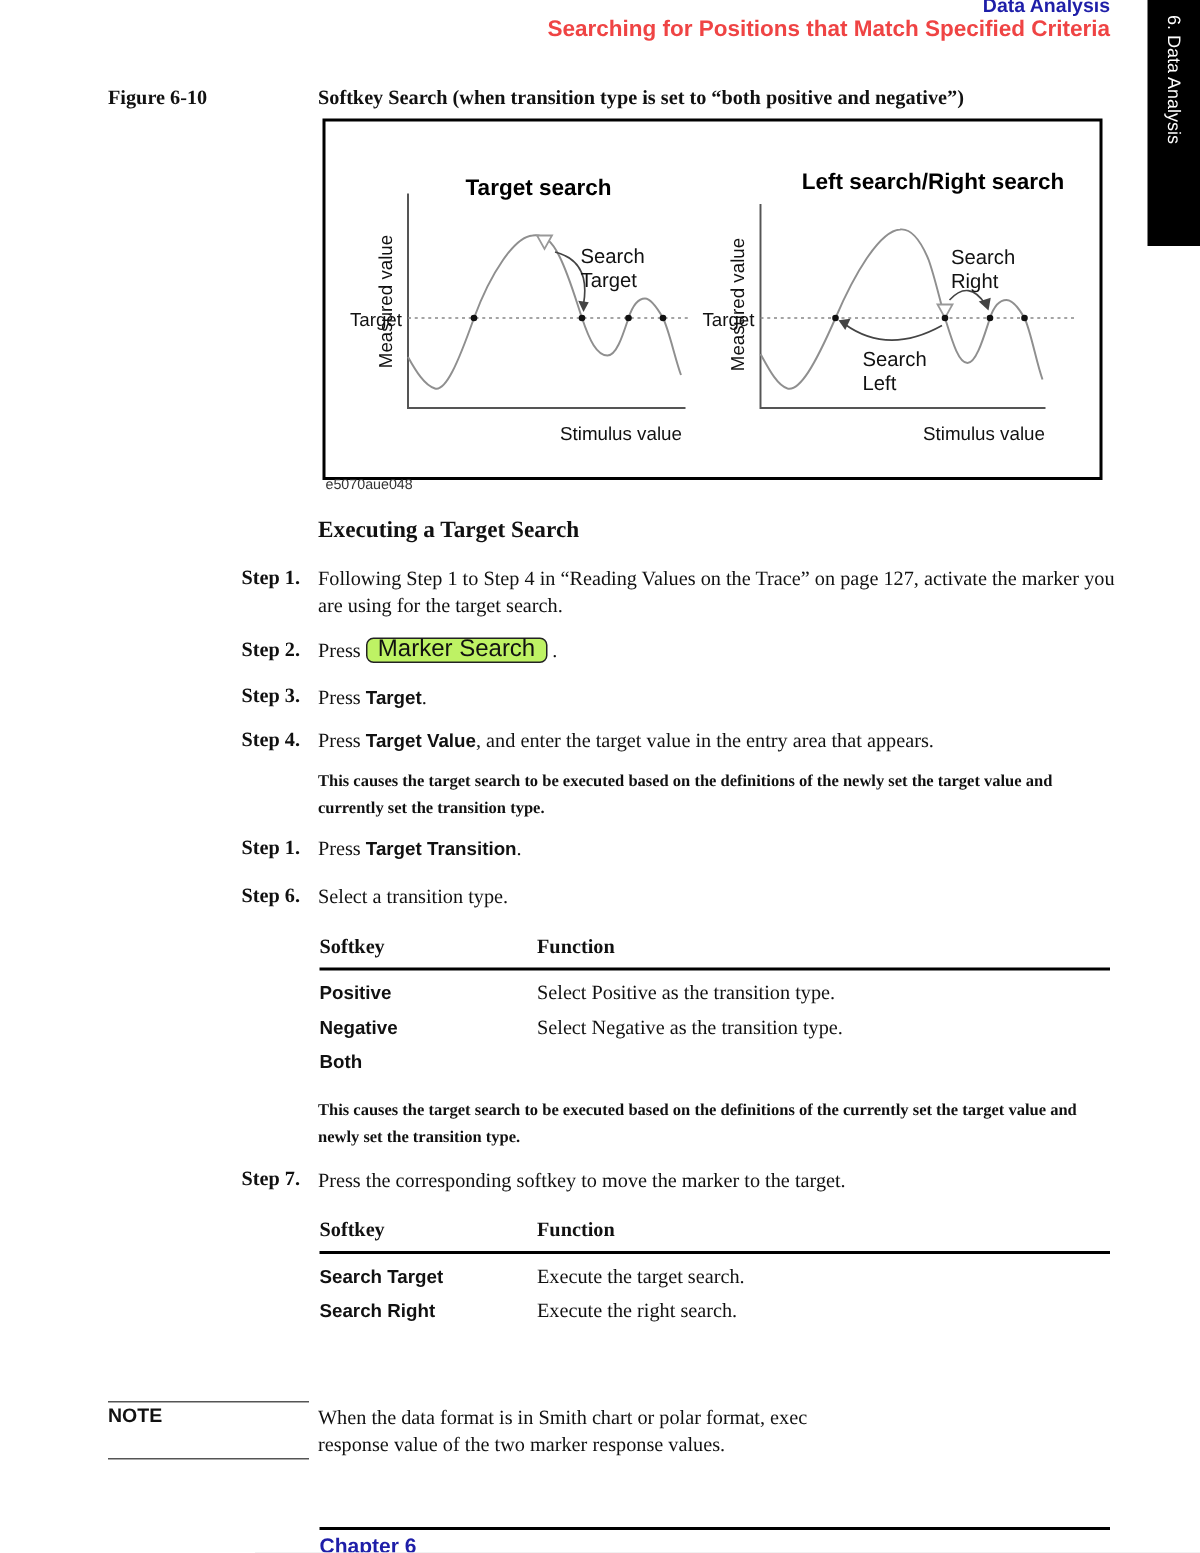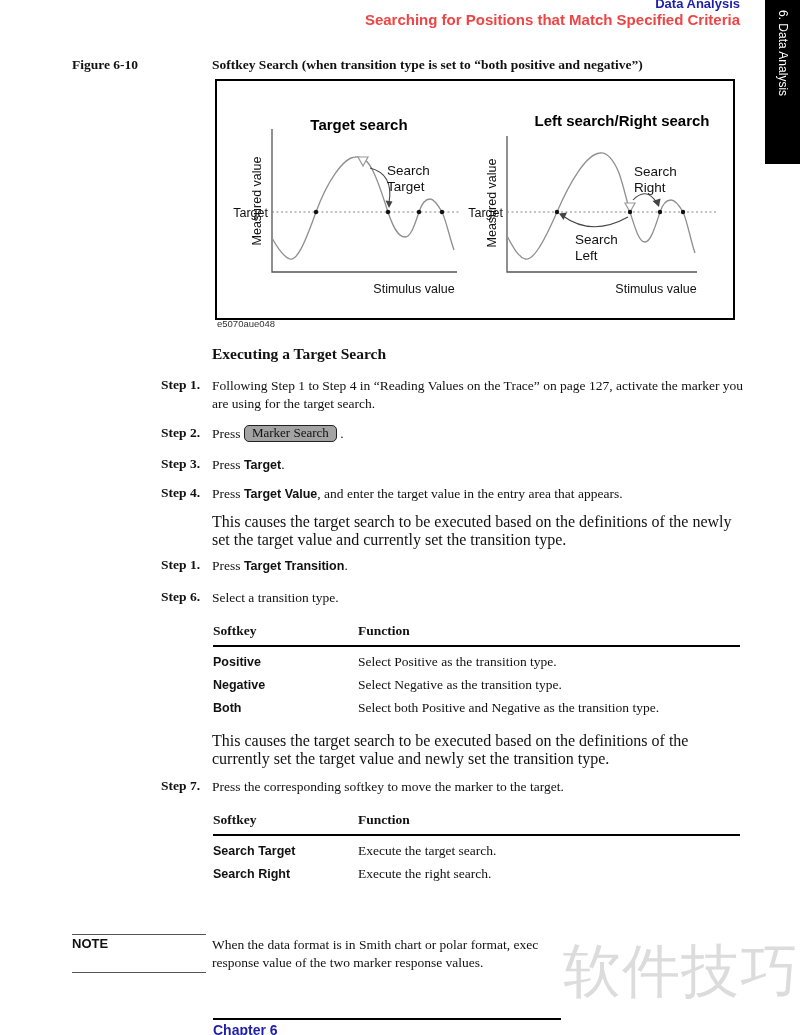--- a/index.html
+++ b/index.html
@@ -21,25 +21,25 @@
   .fig-title{position:absolute;left:212px;top:57px;font-weight:bold;font-size:13.5px;}
   .fig-box{position:absolute;left:215px;top:79px;width:516px;height:237px;border:2px solid #000;}
   .fig-caption{position:absolute;left:217px;top:318px;font-family:"Liberation Sans",sans-serif;
                font-size:9.5px;color:#333;}
 
   
   .section-title{position:absolute;left:212px;top:345px;font-weight:bold;font-size:15.5px;}
   .step{position:absolute;left:0;width:800px;}
   .step-label{position:absolute;left:161px;font-weight:bold;font-size:13.5px;}
   .step-body{position:absolute;left:212px;width:532px;font-size:13.5px;line-height:17.5px;}
-  .para{position:absolute;left:212px;width:534px;font-size:16px;line-height:17.5px;}
+  .para{position:absolute;left:212px;width:534px;font-size:11px;line-height:17.5px;font-weight:bold;}
   .sk{font-family:"Liberation Sans",sans-serif;font-weight:bold;font-size:12.5px;}
   .hardkey{display:inline-block;border:1.5px solid #222;border-radius:5px;padding:0 7px 1px 7px;
-           font-family:Liberation Serif, serif;font-size:13px;line-height:14px;
-           position:relative;top:-1px;background:#a3a3a3;}
+           font-family:Liberation Sans, sans-serif;font-size:16px;line-height:14px;
+           position:relative;top:-1px;background:#bef264;}
 
   
   .tbl{position:absolute;left:213px;width:527px;}
   .tbl-head{height:20px;font-weight:bold;font-size:13.5px;}
   .tbl-rule{border-top:2px solid #000;height:0;margin-top:2px;}
   .tbl-body{padding-top:3px;}
   .tbl-row{display:flex;height:23px;align-items:center;}
   .c1{display:inline-block;width:145px;flex:0 0 145px;}
   .c2{font-size:13.5px;}
   .tbl-head .c1,.tbl-head .c2{font-family:"Liberation Serif",serif;}
@@ -178,21 +178,20 @@
       <div class="tbl-row">
         <span class="c1">Positive</span>
           <span class="c2">Select Positive as the transition type.</span>
       </div>
       <div class="tbl-row">
         <span class="c1">Negative</span>
           <span class="c2">Select Negative as the transition type.</span>
       </div>
       <div class="tbl-row">
         <span class="c1">Both</span>
-          <span class="c2">Select both Positive and Negative as the transition type.</span>
       </div>
     </div>
   </div>
 
   <div class="para" style="top:732px">This causes the target search to be executed based on the definitions of the currently set the target value and newly set the transition type.</div>
 
   <div class="step" style="top:778px">
     <span class="step-label">Step 7.</span>
     <div class="step-body"><span>Press the corresponding softkey to move the marker to the target.</span></div>
   </div>
@@ -218,17 +217,14 @@
   <div class="note-label">NOTE</div>
   <div class="note-rule" style="top:972px"></div>
   <div class="note-text">
     <div>When the data format is in Smith chart or polar format, exec</div>
     <div>response value of the two marker response values.</div>
   </div>
 
   <div class="footer-rule"></div>
   <div class="footer-chapter">Chapter 6</div>
 
-  <div class="watermark">
-    <span>软件技巧</span>
-  </div>
 
 </div>
 
 </body></html>

